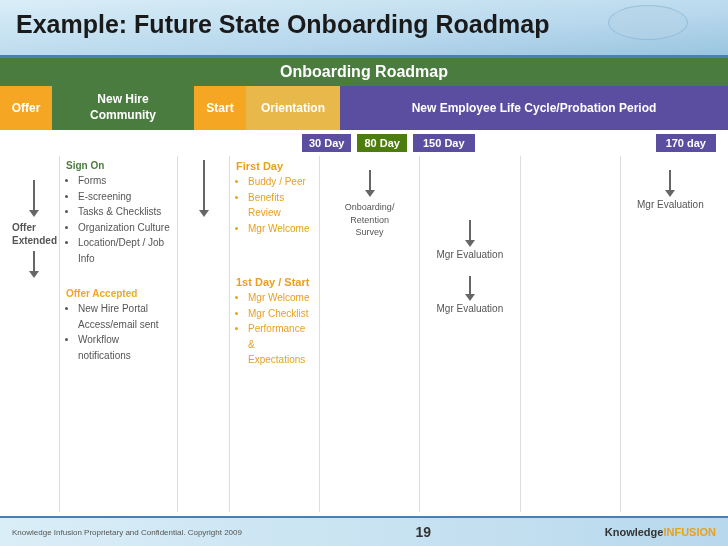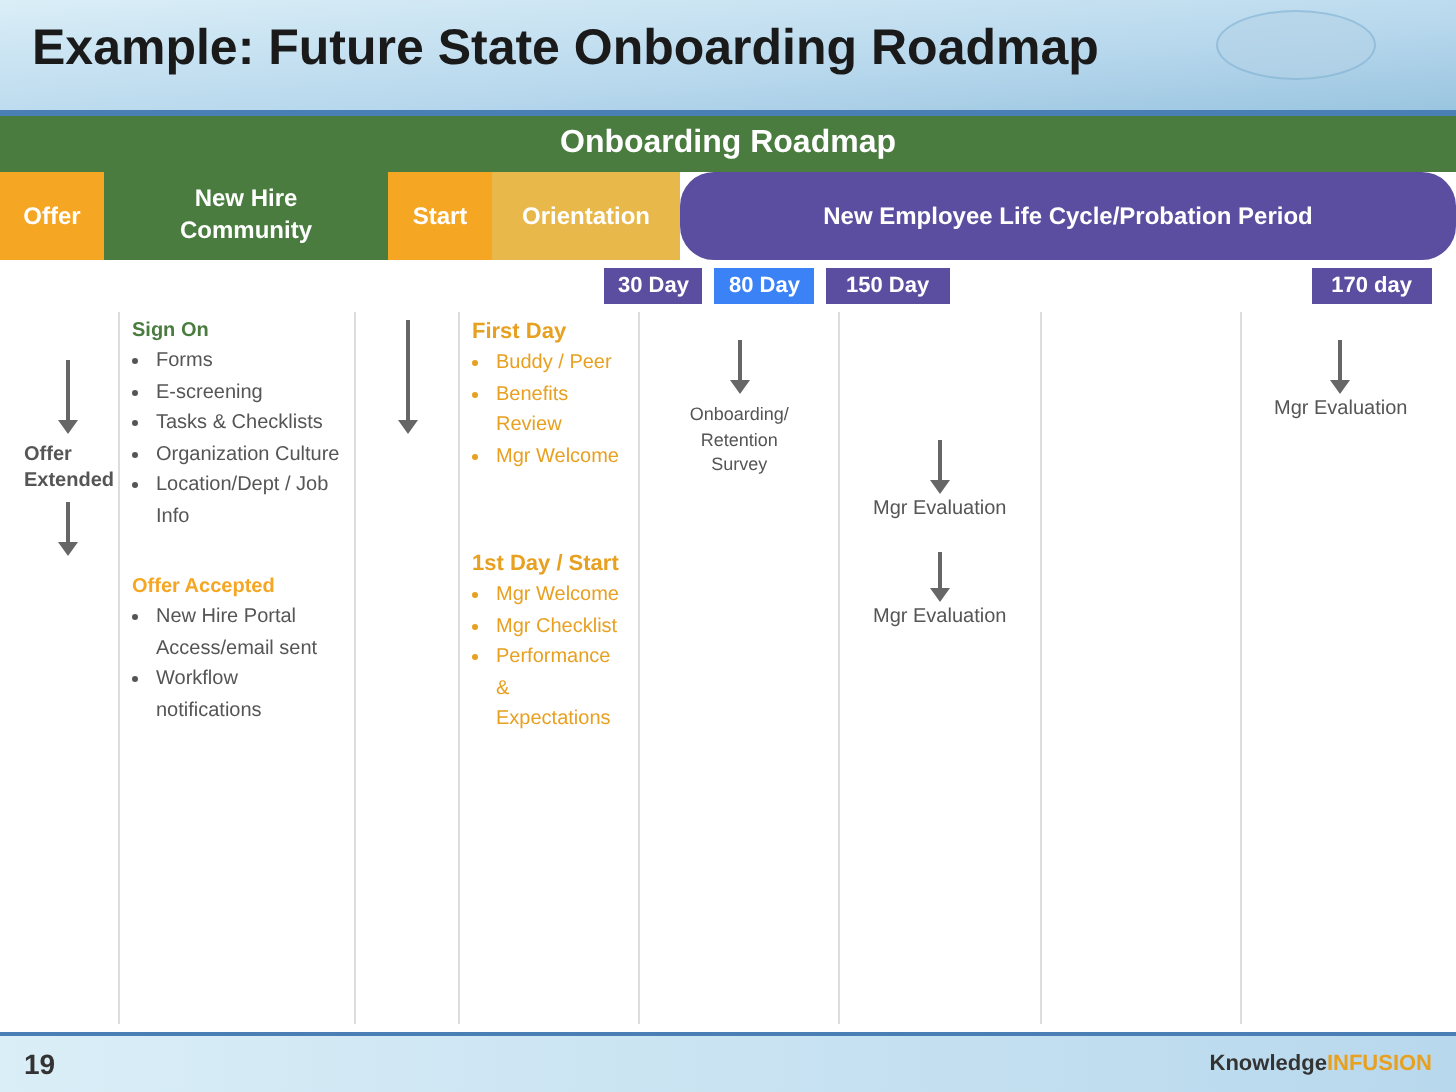--- a/index.html
+++ b/index.html
@@ -34,31 +34,31 @@
     </div>
     <div style="background:#4a7c3f; padding:6px 8px; display:flex; align-items:center; justify-content:center; width:142px; min-height:44px; text-align:center; line-height:1.3;">
       <span>New Hire<br>Community</span>
     </div>
     <div style="background:#f5a623; padding:6px 6px; display:flex; align-items:center; justify-content:center; width:52px; min-height:44px;">
       <span>Start</span>
     </div>
     <div style="background:#e8b84b; padding:6px 8px; display:flex; align-items:center; justify-content:center; width:94px; min-height:44px;">
       <span>Orientation</span>
     </div>
-    <div style="background:#5b4ea0; padding:6px 8px; display:flex; align-items:center; justify-content:center; flex:1; min-height:44px; text-align:center;border-radius:17px;">
+    <div style="background:#5b4ea0; padding:6px 8px; display:flex; align-items:center; justify-content:center; flex:1; min-height:44px; text-align:center;">
       <span>New Employee Life Cycle/Probation Period</span>
     </div>
   </div>
 
   <div style="display:flex; align-items:center; padding:4px 8px; font-family:Arial,sans-serif;">
     <div style="width:294px; flex-shrink:0;"></div>
     <div style="background:#5b4ea0; color:white; font-weight:bold; font-size:11px; padding:3px 7px; margin-right:6px;">
       <span>30 Day</span>
     </div>
-    <div style="background:#3b82f6; color:white; font-weight:bold; font-size:11px; padding:3px 7px; margin-right:6px;">
+    <div style="background:#4d7c0f; color:white; font-weight:bold; font-size:11px; padding:3px 7px; margin-right:6px;">
       <span>80 Day</span>
     </div>
     <div style="background:#5b4ea0; color:white; font-weight:bold; font-size:11px; padding:3px 10px; margin-right:6px;">
       <span>150 Day</span>
     </div>
     <div style="flex:1;"></div>
     <div style="background:#5b4ea0; color:white; font-weight:bold; font-size:11px; padding:3px 10px; margin-right:4px;">
       <span>170 day</span>
     </div>
   </div>
@@ -150,19 +150,20 @@
           <div style="width:2px; height:20px; background:#666;"></div>
           <div style="width:0; height:0; border-left:5px solid transparent; border-right:5px solid transparent; border-top:7px solid #666;"></div>
         </div>
         <div style="font-size:10px; color:#555; text-align:center; margin-top:2px;">Mgr Evaluation</div>
       </div>
 
     </div>
   </div>
 
   <div style="background:linear-gradient(to right, #daeef7, #b8d8ed); border-top:2px solid #4a7fb5; height:30px; display:flex; align-items:center; justify-content:space-between; padding:0 12px; flex-shrink:0;">
+    <div style="font-size:8px; color:#555; font-family:Arial,sans-serif;">Knowledge Infusion Proprietary and Confidential. Copyright 2009</div>
     <div style="font-size:14px; font-weight:bold; color:#333; font-family:Arial,sans-serif;">19</div>
     <div style="font-size:11px; font-family:Arial,sans-serif; font-weight:bold; color:#333;">
       <span>Knowledge</span><span style="color:#e8a020;">INFUSION</span>
     </div>
   </div>
 
 </div>
 
 </body></html>

